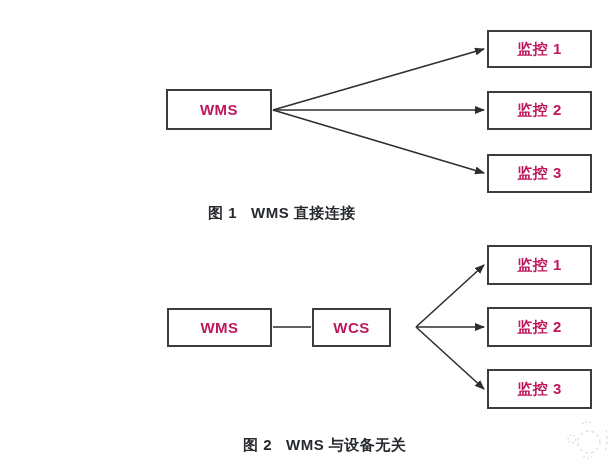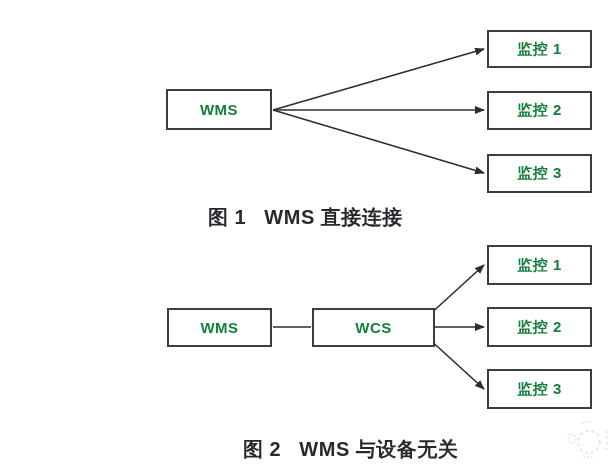--- a/index.html
+++ b/index.html
@@ -26,38 +26,38 @@
   .node-box {
     position: absolute;
     box-sizing: border-box;
     border: 2px solid #3d3d3d;
     background: #ffffff;
     display: flex;
     align-items: center;
     justify-content: center;
     font-size: 15px;
     font-weight: 600;
-    color: #15803d;
+    color: #be185d;
     letter-spacing: 0.5px;
   }
   
   .f1-wms   { left: 166px; top:  89px; width: 106px; height: 41px; }
   .f1-m1    { left: 487px; top:  30px; width: 105px; height: 38px; }
   .f1-m2    { left: 487px; top:  91px; width: 105px; height: 39px; }
   .f1-m3    { left: 487px; top: 154px; width: 105px; height: 39px; }
   
   .f2-wms   { left: 167px; top: 308px; width: 105px; height: 39px; }
-  .f2-wcs   { left: 312px; top: 308px; width: 123px; height: 39px; }
+  .f2-wcs   { left: 312px; top: 308px; width: 79px; height: 39px; }
   .f2-m1    { left: 487px; top: 245px; width: 105px; height: 40px; }
   .f2-m2    { left: 487px; top: 307px; width: 105px; height: 40px; }
   .f2-m3    { left: 487px; top: 369px; width: 105px; height: 40px; }
   .caption {
     position: absolute;
     color: #26292e;
-    font-size: 20px;
+    font-size: 15px;
     font-weight: 600;
     white-space: pre;
     letter-spacing: 0.5px;
   }
   .caption-1 { left: 208px; top: 204px; }
   .caption-2 { left: 211px; top: 436px; margin-left: 32px; }
   .watermark {
     position: absolute;
     left: 558px;
     top: 412px;

